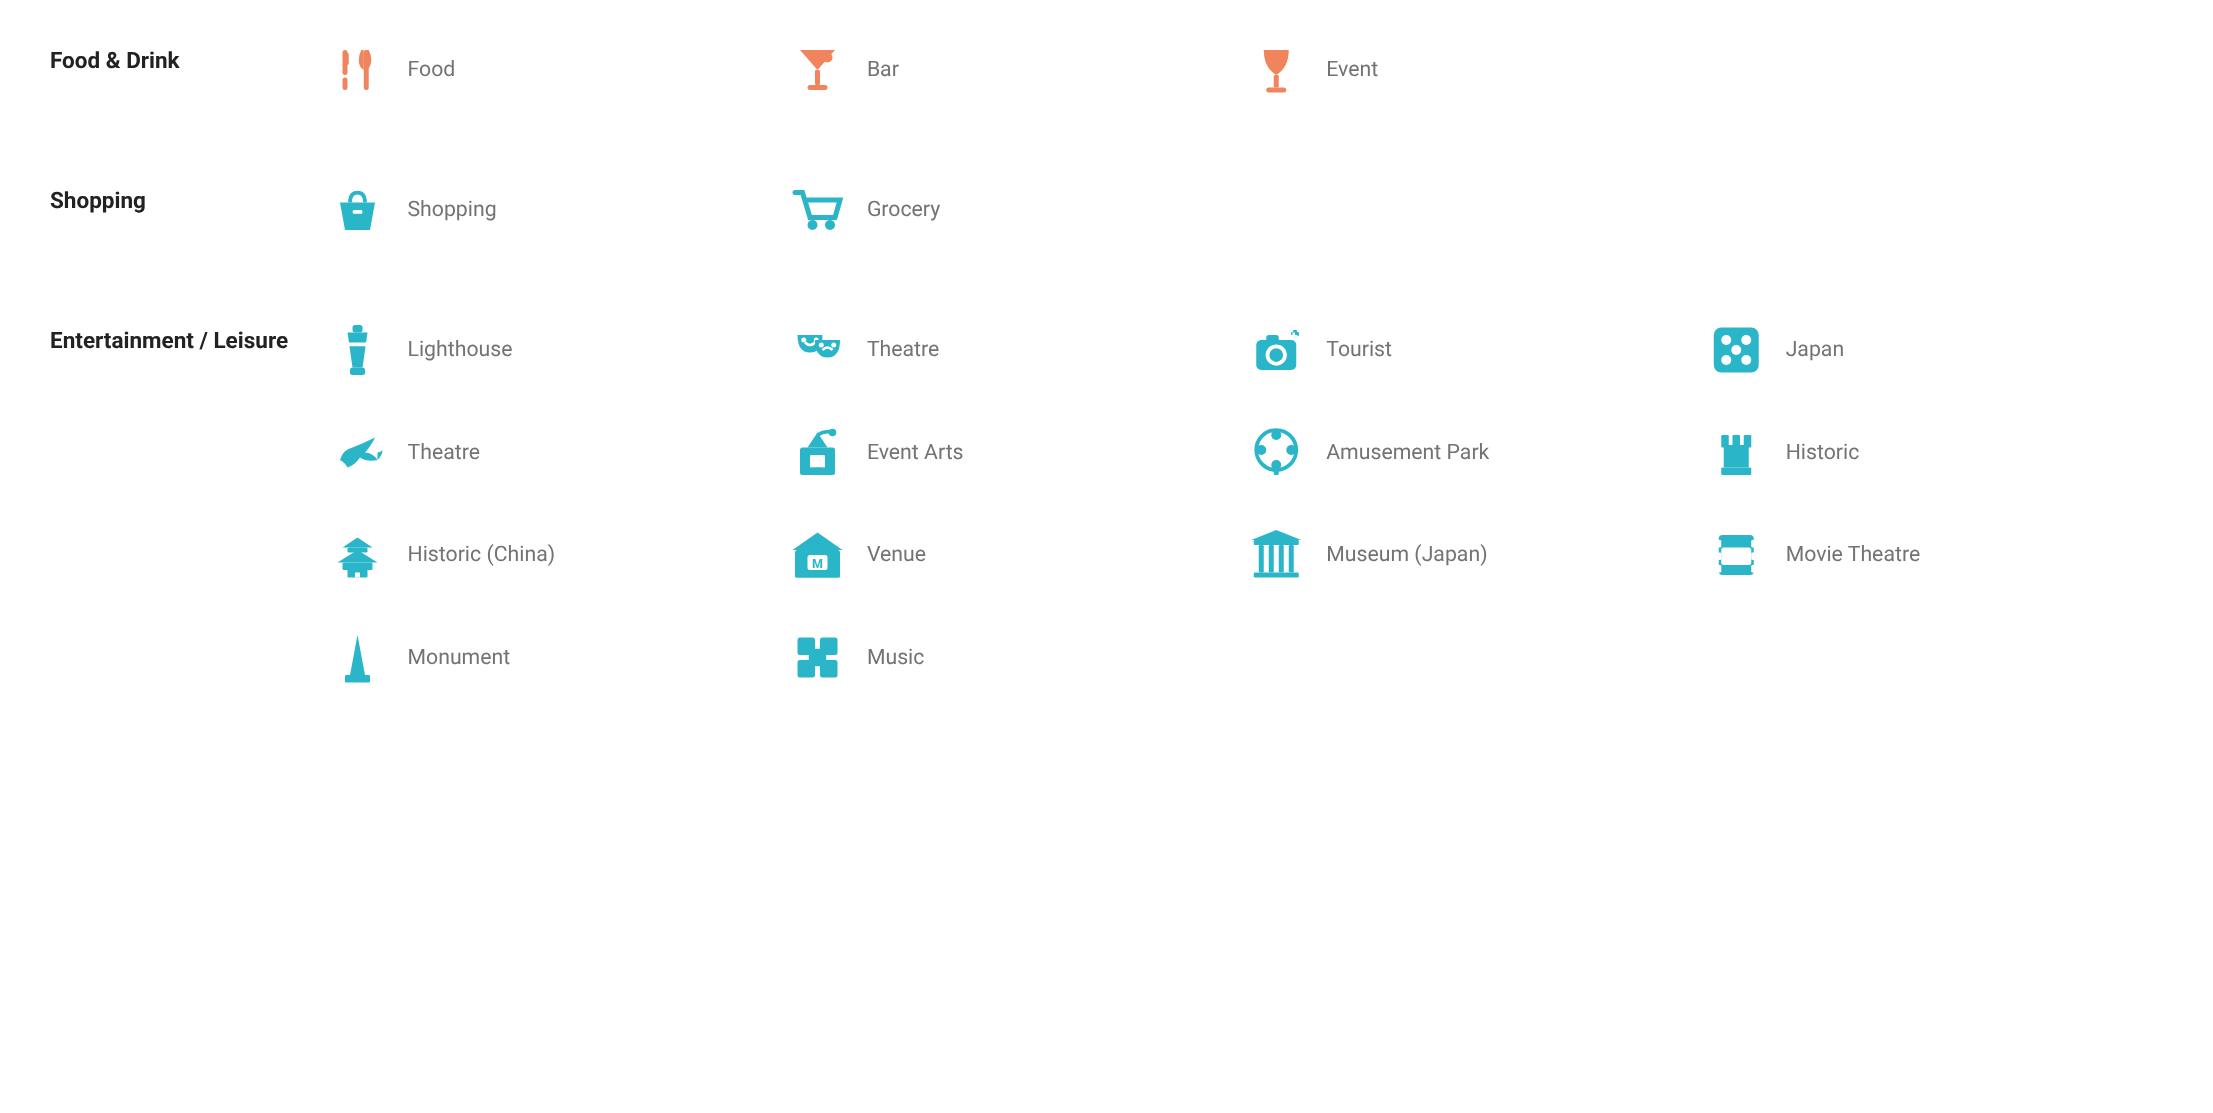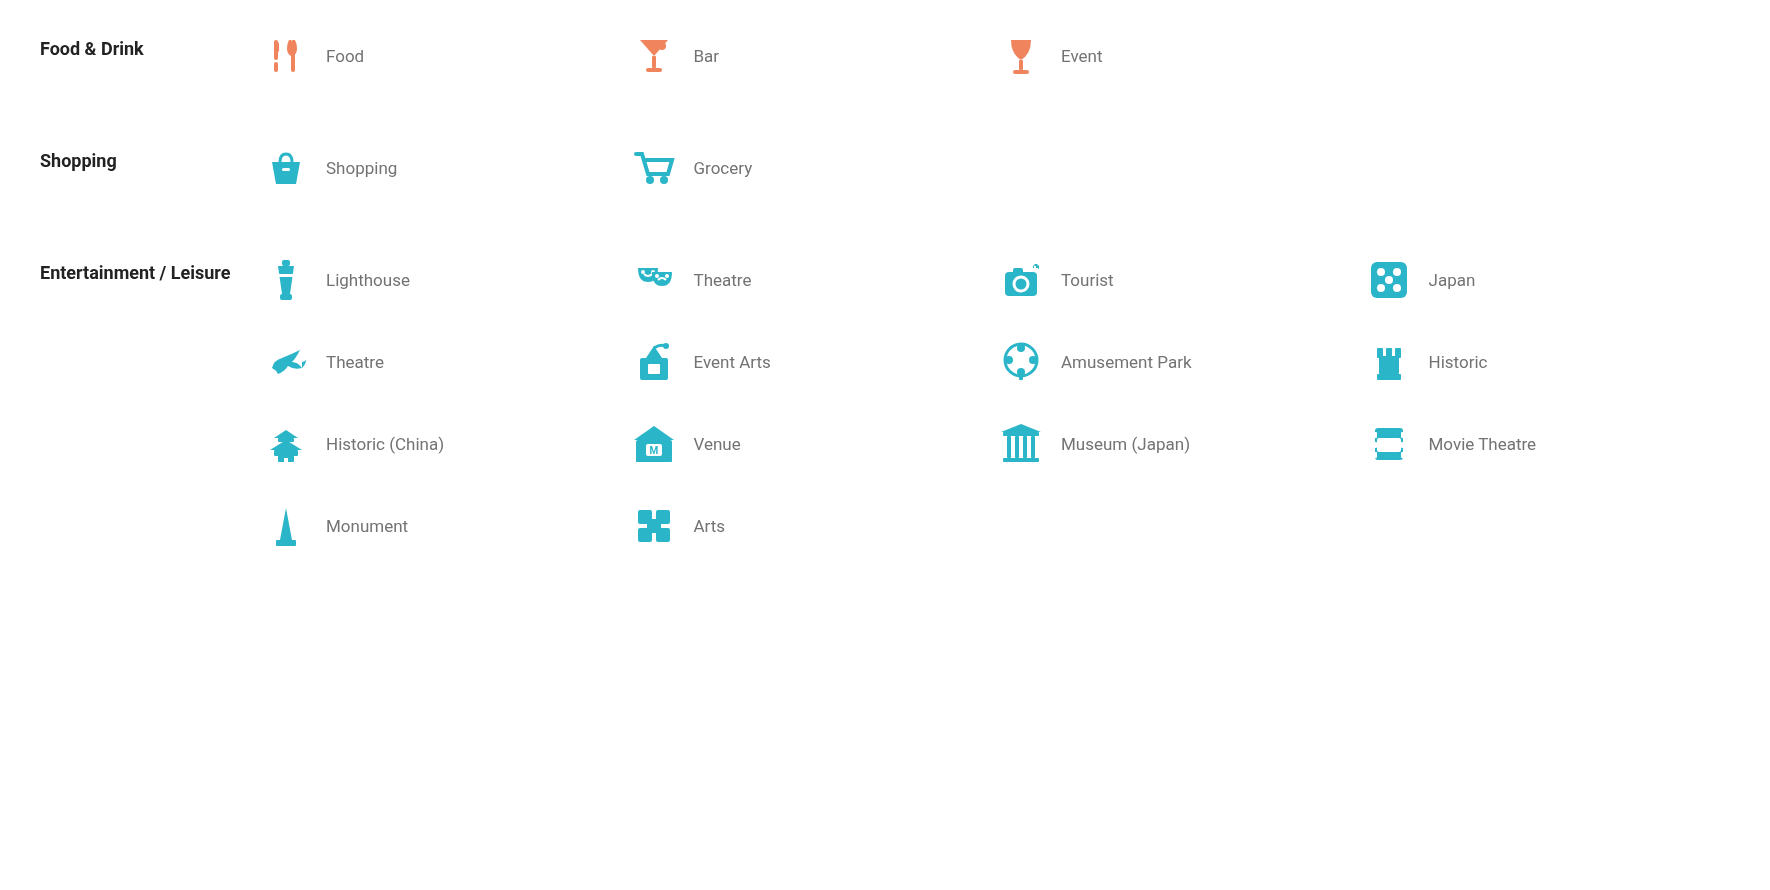--- a/index.html
+++ b/index.html
@@ -342,17 +342,17 @@
       <div class="icon-wrap">
         <svg viewBox="0 0 44 44" fill="#2bb5c8">
 
           <rect x="6" y="6" width="14" height="14" rx="2"></rect>
           <rect x="24" y="6" width="14" height="14" rx="2"></rect>
           <rect x="6" y="24" width="14" height="14" rx="2"></rect>
           <rect x="24" y="24" width="14" height="14" rx="2"></rect>
           <rect x="15" y="15" width="14" height="14" rx="2"></rect>
         </svg>
       </div>
-      <span class="item-label">Arts</span>
+      <span class="item-label">Music</span>
     </div>
 
   </div>
 </div>
 
 </body></html>

